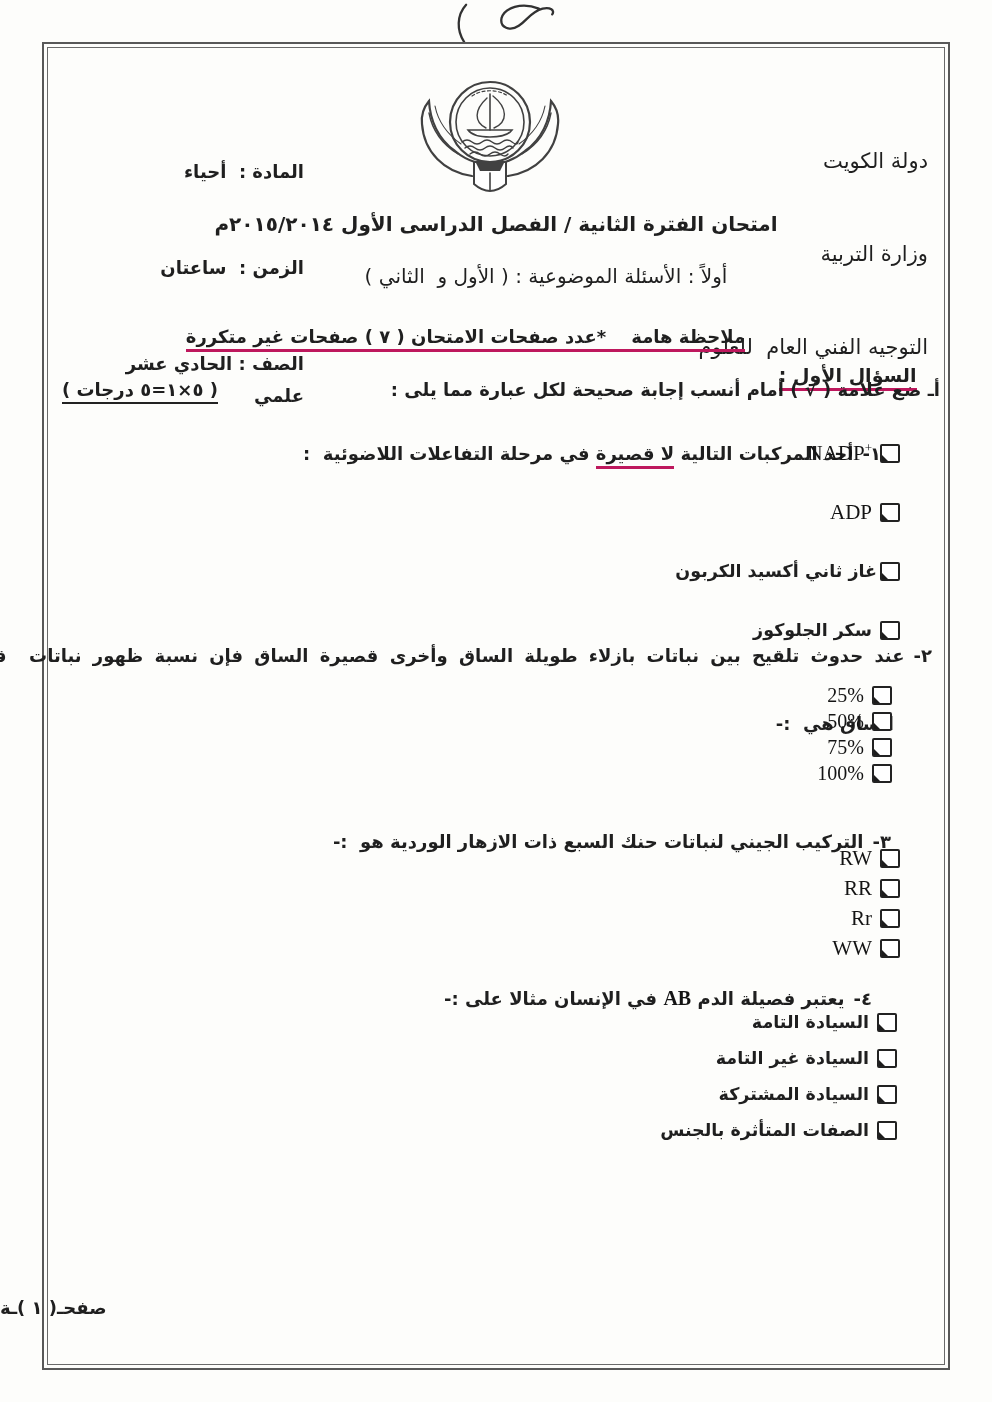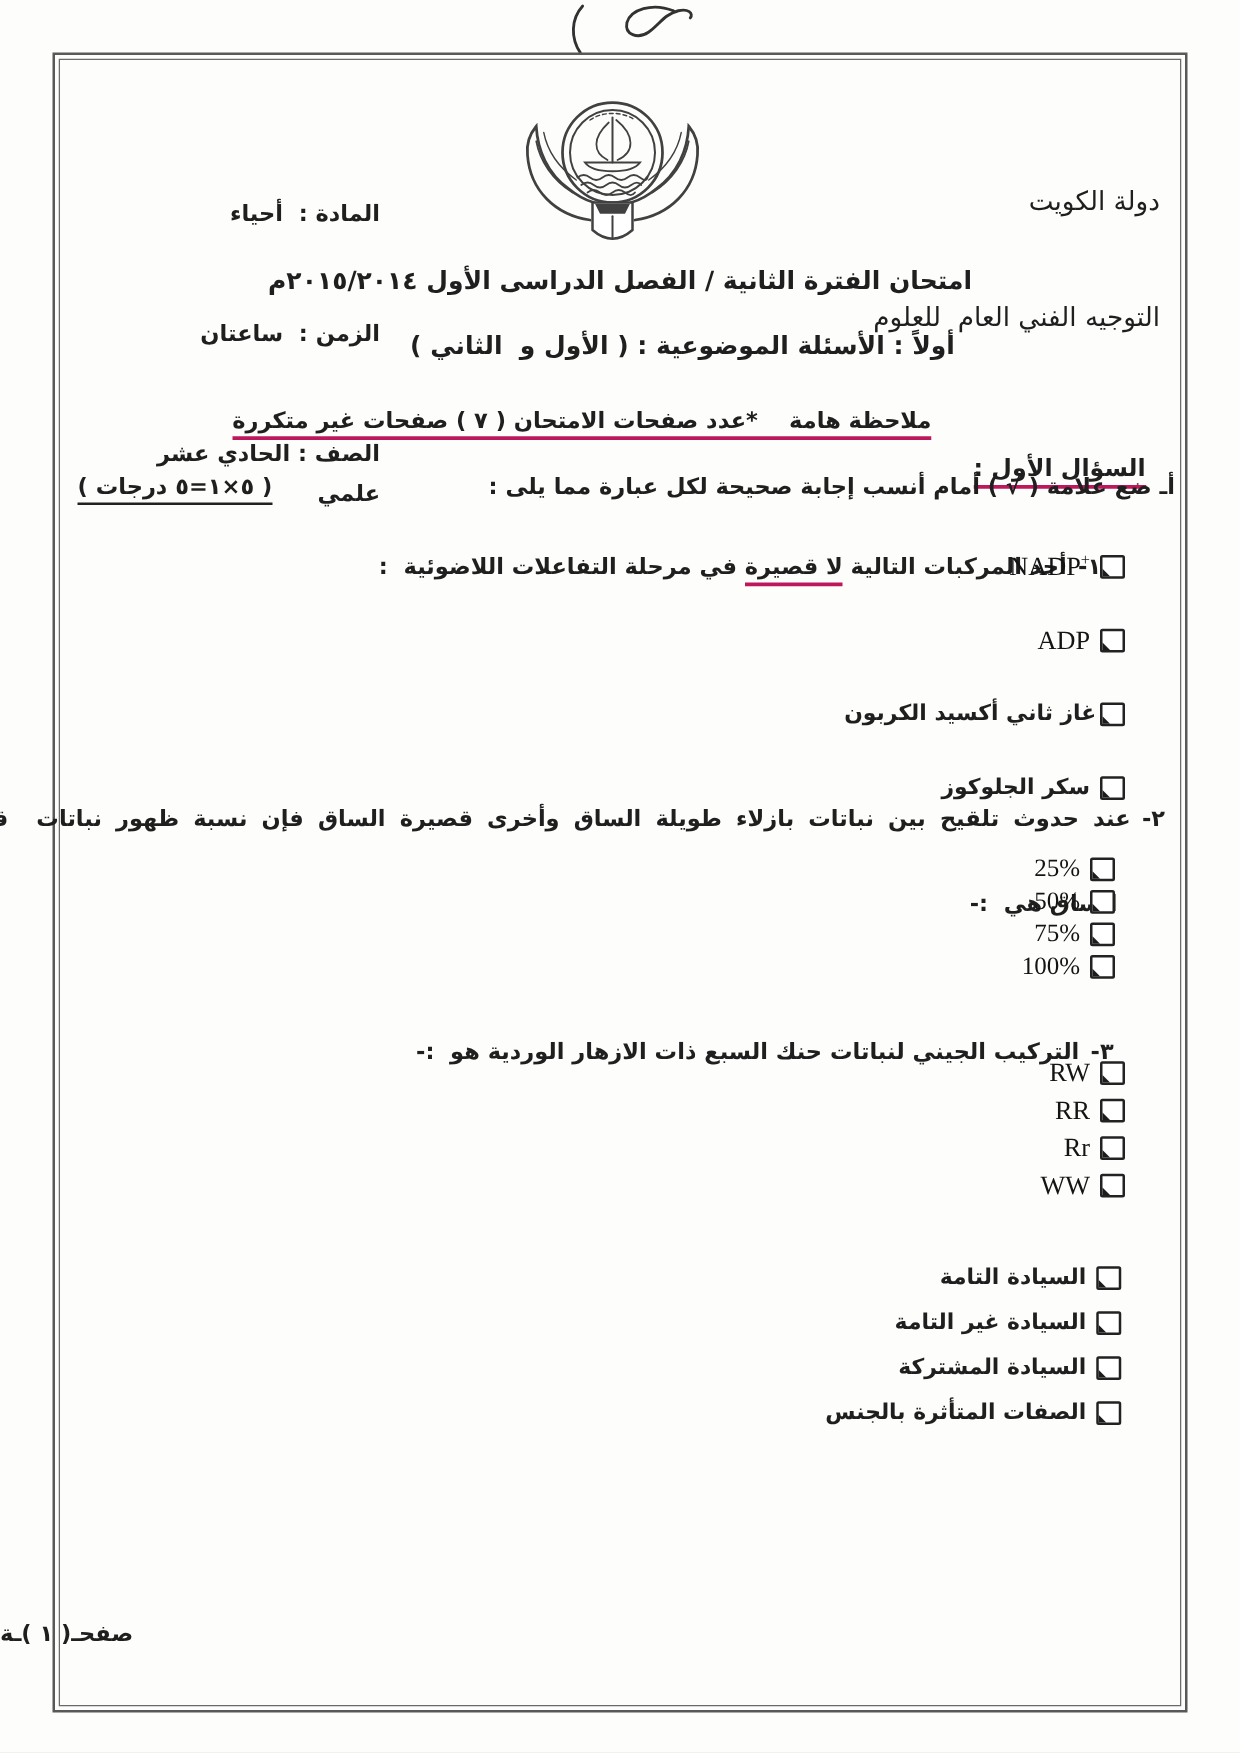--- a/index.html
+++ b/index.html
@@ -6,21 +6,21 @@
   .page{position:relative;width:992px;height:1402px;background:#fdfdfb;overflow:hidden;
         font-family:"DejaVu Sans",sans-serif;color:#1f1f1f;direction:rtl;}
   .abs{position:absolute;white-space:pre;}
   .frame{position:absolute;left:42px;top:42px;width:904px;height:1324px;
          border:2px solid #585858;}
   .frame::before{content:'';position:absolute;inset:3px;border:1.5px solid #6a6a6a;}
   .ministry{right:64px;top:84px;width:300px;font-size:21px;font-weight:normal;line-height:31px;}
   .meta{left:72px;top:92px;width:232px;text-align:right;font-size:18px;font-weight:bold;line-height:32px;white-space:pre-wrap;}
   .emblem{position:absolute;left:402px;top:72px;width:176px;height:128px;}
   .title{left:0;right:0;top:212px;text-align:center;font-size:20px;font-weight:bold;}
-  .section{left:100px;right:0;top:264px;text-align:center;font-size:20px;font-weight:bold;}
+  .section{left:100px;right:0;top:264px;text-align:center;font-size:20px;font-weight:normal;}
   .note{left:0;right:36px;top:305px;text-align:center;font-size:18px;font-weight:bold;}
   .ul{border-bottom:3px solid #be185d;padding-bottom:2px;}
   .q1head{right:49px;top:342px;font-size:19px;font-weight:bold;}
   .parta{right:52px;left:62px;top:379px;display:flex;justify-content:space-between;
          align-items:flex-start;font-size:18px;font-weight:bold;}
   .marks{direction:ltr;unicode-bidi:isolate;white-space:pre;border-bottom:2px solid #222;padding-bottom:2px;}
   .qline{font-size:18px;font-weight:bold;white-space:pre;}
   .qnum{margin-left:9px;}
   .opts{position:absolute;display:flex;flex-direction:column;align-items:flex-start;}
   .opt{display:flex;align-items:center;gap:8px;}
@@ -46,20 +46,21 @@
     <g stroke="#323232" stroke-width="2.4" fill="none" stroke-linecap="round">
       <path d="M14 44 C6 32 6 16 16 5"></path>
       <path d="M92 9 C74 2 56 8 53 19 C51 29 62 33 71 27 C80 21 84 12 96 9 C104 7 109 11 106 15"></path>
     </g>
   </svg>
 
   <div class="frame"></div>
 
   <div class="abs ministry">
     <div>دولة الكويت</div>
+    <div>وزارة التربية</div>
     <div>التوجيه الفني العام  للعلوم</div>
   </div>
 
   <div class="abs meta">
     <div>المادة :  أحياء</div>
     <div>الزمن :  ساعتان</div>
     <div>الصف : الحادي عشر علمي</div>
   </div>
 
   <svg class="emblem" viewBox="0 0 176 128">
@@ -163,20 +164,23 @@
     <div class="opt" style="margin-bottom:5px;">
       <span class="checkbox"></span>
       <span class="lat">Rr</span>
     </div>
     <div class="opt">
       <span class="checkbox"></span>
       <span class="lat">WW</span>
     </div>
   </div>
 
+  <div class="abs qline" style="right:95px;top:966px;">
+    <span class="qnum">٤-</span><span>يعتبر فصيلة الدم </span><span class="lat" style="font-size:20px;font-weight:bold;">AB</span><span> في الإنسان مثالا على :-</span>
+  </div>
   <div class="opts" style="right:95px;top:1012px;">
     <div class="opt" style="margin-bottom:16px;">
       <span class="checkbox"></span>
       <span class="aropt">السيادة التامة</span>
     </div>
     <div class="opt" style="margin-bottom:16px;">
       <span class="checkbox"></span>
       <span class="aropt">السيادة غير التامة</span>
     </div>
     <div class="opt" style="margin-bottom:16px;">

